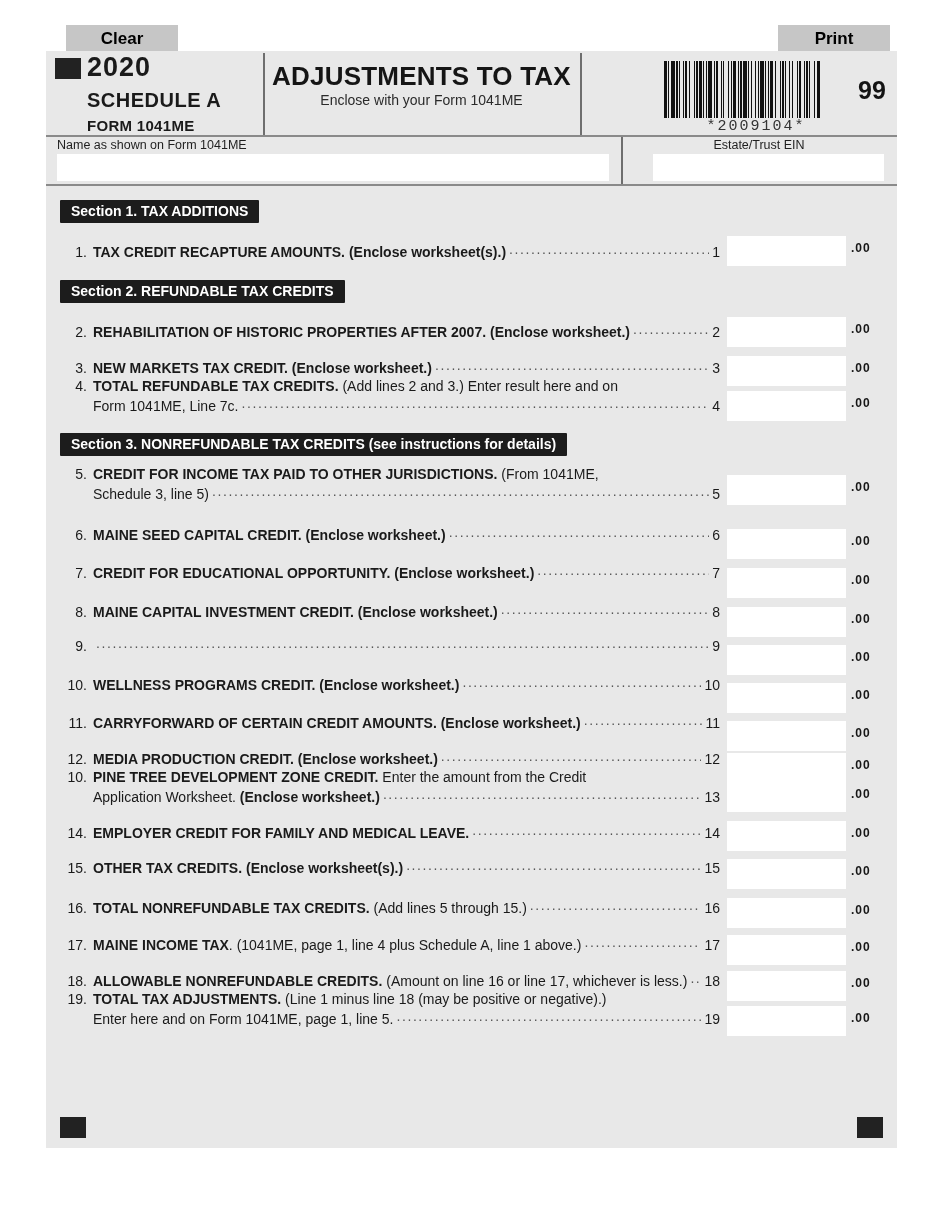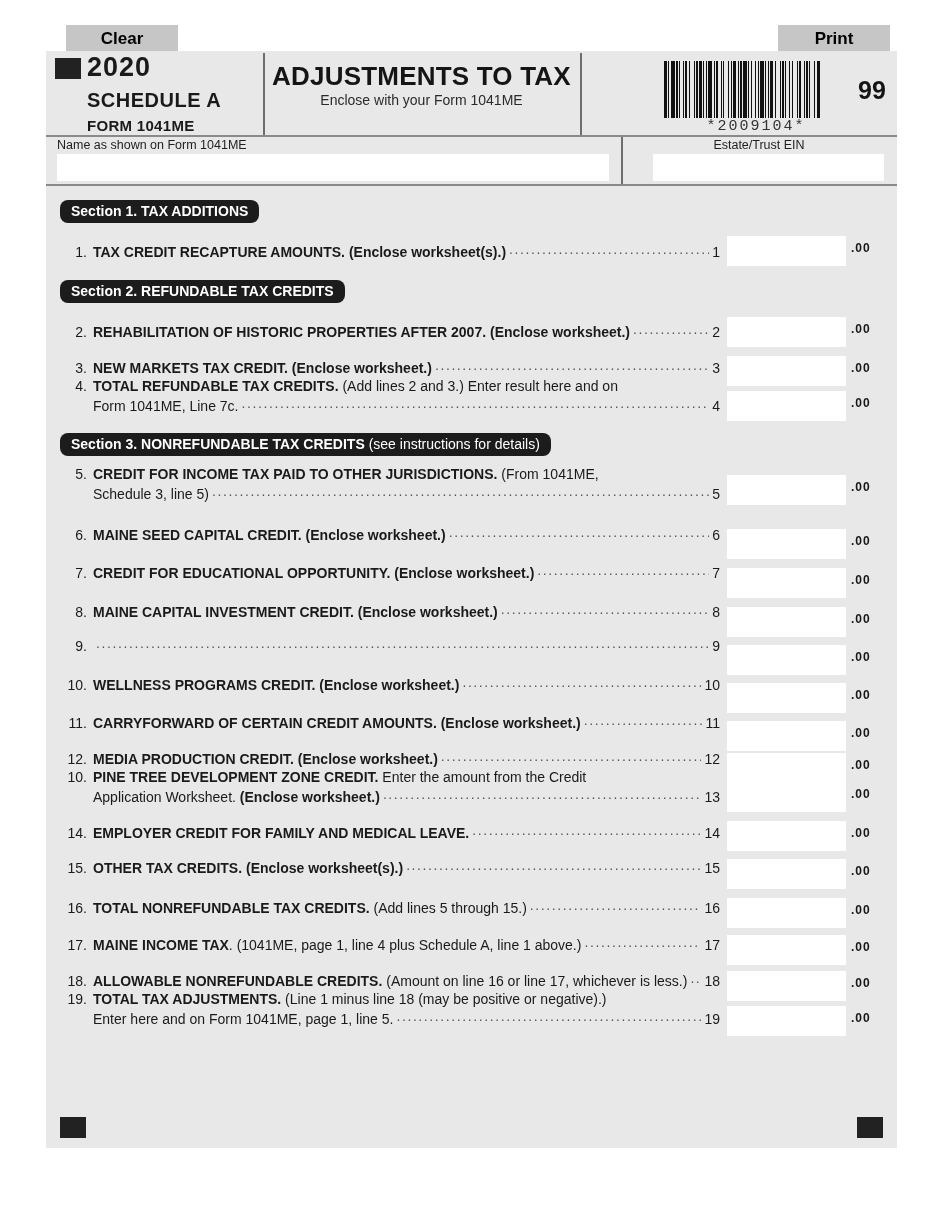--- a/index.html
+++ b/index.html
@@ -186,28 +186,28 @@
     padding: 0 4px; box-sizing: border-box;
   }
 
   
   .section-pill {
     position: absolute;
     left: 14px;
     height: 23px;
     background: #1c1c1c;
     color: #ffffff;
-    border-radius: 8px;
+    border-radius: 1px;
     font-size: 14px;
     font-weight: bold;
     line-height: 23px;
     padding: 0 11px;
     white-space: nowrap;
   }
-  .section-pill .note { font-weight: normal; }
+  .section-pill .note { font-weight: bold; }
 
   
   .line {
     position: absolute;
     left: 14px;
     width: 660px;
     font-size: 14px;
     color: #1a1a1a;
   }
   .line .row {

